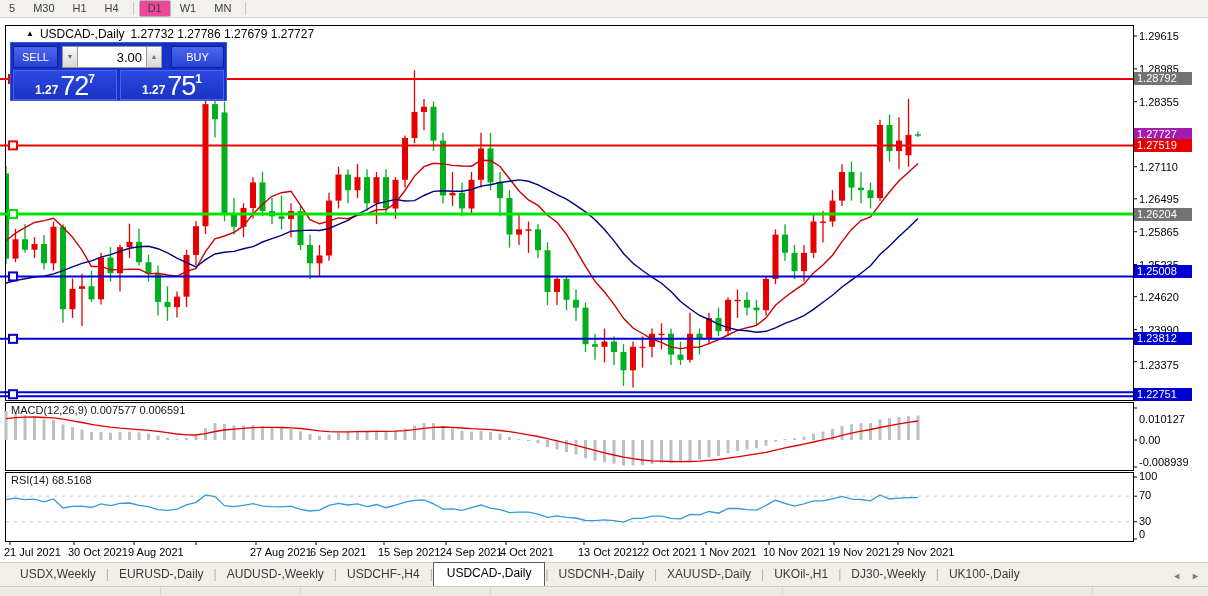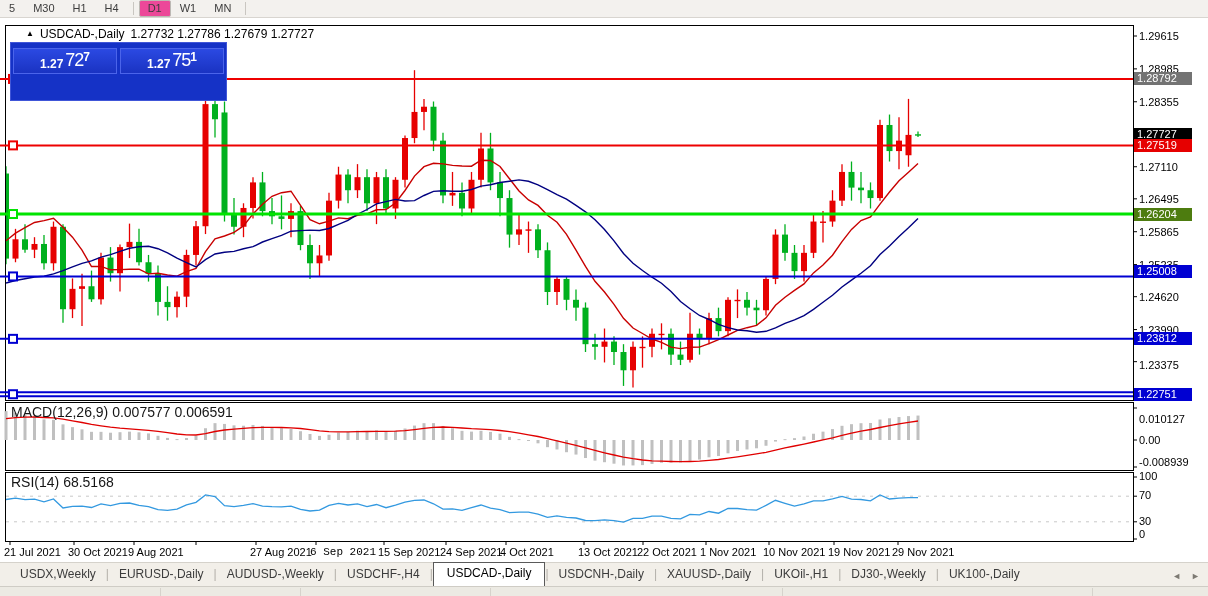--- a/index.html
+++ b/index.html
@@ -20,31 +20,31 @@
                border:1px solid #4056d8;box-sizing:border-box;z-index:6;}
   .tp-row1{display:flex;align-items:center;height:24px;margin:2px 2px 0 2px;}
   .tp-btn{background:linear-gradient(#4d66ee,#2742d6);border:1px solid #0c1f96;border-radius:2px;color:#fff;
           font-size:11px;height:22px;line-height:20px;text-align:center;box-sizing:border-box;cursor:pointer;}
   .tp-sell{width:45px;margin-right:4px;}
   .tp-buy{width:53px;margin-left:auto;}
   .tp-spin{width:16px;height:22px;background:linear-gradient(#f8f7f5,#dcd9d4);border:1px solid #9a9792;
            box-sizing:border-box;color:#5a6a9a;font-size:7px;line-height:20px;text-align:center;cursor:pointer;}
   .tp-vol{width:68px;height:22px;background:#fff;border:1px solid #9a9792;border-left:none;border-right:none;
           box-sizing:border-box;font-size:13px;color:#000;text-align:right;padding:0 4px 0 0;line-height:22px;}
-  .tp-row2{display:flex;height:30px;margin:1px 2px 0 2px;gap:3px;align-items:flex-end;}
+  .tp-row2{display:flex;height:30px;margin:1px 2px 0 2px;gap:3px;}
   .price-box{flex:1;background:linear-gradient(#2b49e2,#1a33c2);border:1px solid #4b64ea;box-sizing:border-box;
              color:#fff;display:flex;align-items:flex-end;justify-content:center;padding-bottom:2px;cursor:pointer;}
   .pp-prefix{font-size:12px;font-weight:bold;line-height:14px;margin-right:2px;}
-  .pp-big{font-size:18px;line-height:22px;font-weight:500;letter-spacing:-1px;}
+  .pp-big{font-size:27px;line-height:22px;font-weight:500;letter-spacing:-1px;}
   .pp-sup{font-size:12px;font-weight:bold;line-height:12px;align-self:flex-start;margin-top:2px;}
   
   .ax-label{position:absolute;left:1139px;font-size:11px;color:#000;white-space:nowrap;}
   .badge{position:absolute;left:1134px;width:58px;height:13px;line-height:13px;color:#fff;font-size:11px;
          padding-left:3px;box-sizing:border-box;white-space:nowrap;z-index:4;}
-  .panel-label{position:absolute;font-size:14px;color:#151515;white-space:nowrap;z-index:3;}
+  .panel-label{position:absolute;font-size:11px;color:#151515;white-space:nowrap;z-index:3;}
   .date-label{position:absolute;top:546px;font-size:11px;color:#000;white-space:nowrap;}
   
   .tabbar{position:absolute;left:0;top:562px;width:1208px;height:24px;background:#f2efe9;
           border-top:1px solid #d5d2cb;display:flex;align-items:flex-end;font-size:12px;color:#3c3c3c;
           padding-left:10px;box-sizing:border-box;}
   .tab{padding:3px 10px 5px;cursor:pointer;white-space:nowrap;}
   .tab.active{background:#fff;border:1px solid #5a5a5a;border-bottom:none;color:#000;padding:3px 13px 6px;}
   .tab-sep{color:#b3b0a9;padding-bottom:5px;}
   .tab-arrows{margin-left:auto;display:flex;gap:10px;padding-right:8px;padding-bottom:5px;color:#7d7a73;font-size:9px;}
   .statusbar{position:absolute;left:0;top:586px;width:1208px;height:10px;background:#eceae3;border-top:1px solid #cfccc5;}
@@ -433,20 +433,27 @@
     <div class="tf-sep"></div>
   </div>
 
 <div class="chart-title">
   <span class="tri">▲</span>
   <span>USDCAD-,Daily</span>
   <span>1.27732 1.27786 1.27679 1.27727</span>
 </div>
 
 <div class="trade-panel">
+  <div class="tp-row1">
+    <div class="tp-btn tp-sell">SELL</div>
+    <div class="tp-spin">▼</div>
+    <div class="tp-vol">3.00</div>
+    <div class="tp-spin">▲</div>
+    <div class="tp-btn tp-buy">BUY</div>
+  </div>
   <div class="tp-row2">
     <div class="price-box">
       <span class="pp-prefix">1.27</span>
       <span class="pp-big">72</span>
       <span class="pp-sup">7</span>
     </div>
     <div class="price-box">
       <span class="pp-prefix">1.27</span>
       <span class="pp-big">75</span>
       <span class="pp-sup">1</span>
@@ -466,41 +473,41 @@
     <div class="ax-label" style="top: 62.8797px;">1.28985</div>
     <div class="ax-label" style="top: 95.7594px;">1.28355</div>
     <div class="ax-label" style="top: 160.736px;">1.27110</div>
     <div class="ax-label" style="top: 192.833px;">1.26495</div>
     <div class="ax-label" style="top: 225.712px;">1.25865</div>
     <div class="ax-label" style="top: 258.592px;">1.25235</div>
     <div class="ax-label" style="top: 290.689px;">1.24620</div>
     <div class="ax-label" style="top: 323.569px;">1.23990</div>
     <div class="ax-label" style="top: 359px;">1.23375</div>
     <div class="badge" style="background: #737373; top: 72.4524px;">1.28792</div>
-    <div class="badge" style="background: #000000; top: 128.035px; text-decoration: underline;">1.27727</div>
+    <div class="badge" style="background: #a21caf; top: 128.035px; text-decoration: underline;">1.27727</div>
     <div class="badge" style="background: rgb(230, 0, 0); top: 138.89px;">1.27519</div>
-    <div class="badge" style="background: #4d7c0f; top: 207.52px;">1.26204</div>
+    <div class="badge" style="background: #737373; top: 207.52px;">1.26204</div>
     <div class="badge" style="background: rgb(0, 0, 210); top: 265px;">1.25008</div>
     <div class="badge" style="background: rgb(0, 0, 210); top: 332.359px;">1.23812</div>
     <div class="badge" style="background: rgb(0, 0, 210); top: 387.732px;">1.22751</div>
     <div class="ax-label" style="top: 413px;">0.010127</div>
     <div class="ax-label" style="top: 434px;">0.00</div>
     <div class="ax-label" style="top: 456px;">-0.008939</div>
     <div class="ax-label" style="top: 470px;">100</div>
     <div class="ax-label" style="top: 489.2px;">70</div>
     <div class="ax-label" style="top: 514.8px;">30</div>
     <div class="ax-label" style="top: 528px;">0</div>
   </div>
 <div id="date-labels">
     <div class="date-label" style="left: 4px;">21 Jul 2021</div>
     <div class="date-label" style="left: 68px;">30 Oct 2021</div>
     <div class="date-label" style="left: 128px;">9 Aug 2021</div>
     <div class="date-label" style="left: 190px; margin-top: 44px;">18 Aug 2021</div>
     <div class="date-label" style="left: 250px;">27 Aug 2021</div>
-    <div class="date-label" style="left: 310px; font-family: Liberation Mono, monospace;">6 Sep 2021</div>
+    <div class="date-label" style="left: 310px;">6 Sep 2021</div>
     <div class="date-label" style="left: 378px;">15 Sep 2021</div>
     <div class="date-label" style="left: 440px;">24 Sep 2021</div>
     <div class="date-label" style="left: 500px;">4 Oct 2021</div>
     <div class="date-label" style="left: 578px;">13 Oct 2021</div>
     <div class="date-label" style="left: 637px;">22 Oct 2021</div>
     <div class="date-label" style="left: 700px;">1 Nov 2021</div>
     <div class="date-label" style="left: 763px;">10 Nov 2021</div>
     <div class="date-label" style="left: 828px;">19 Nov 2021</div>
     <div class="date-label" style="left: 892px;">29 Nov 2021</div>
   </div>

